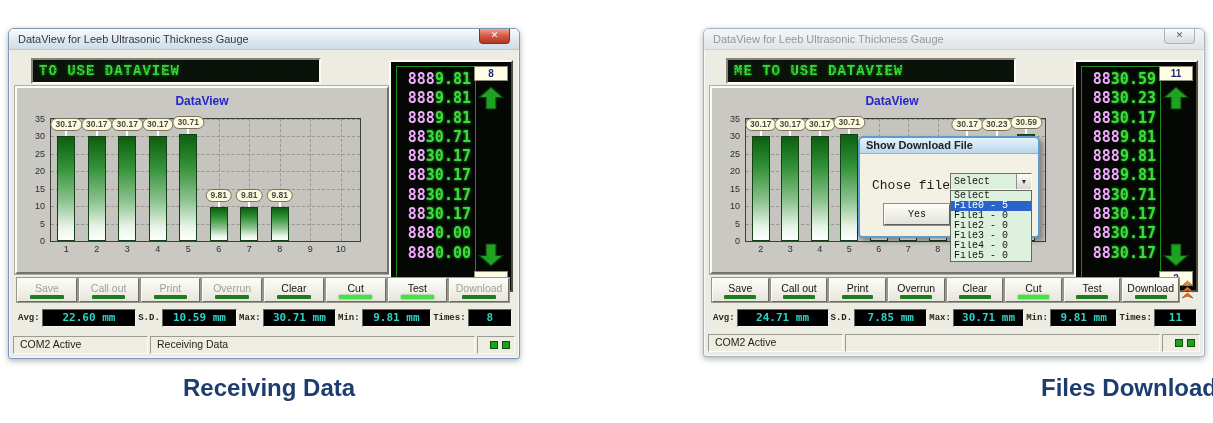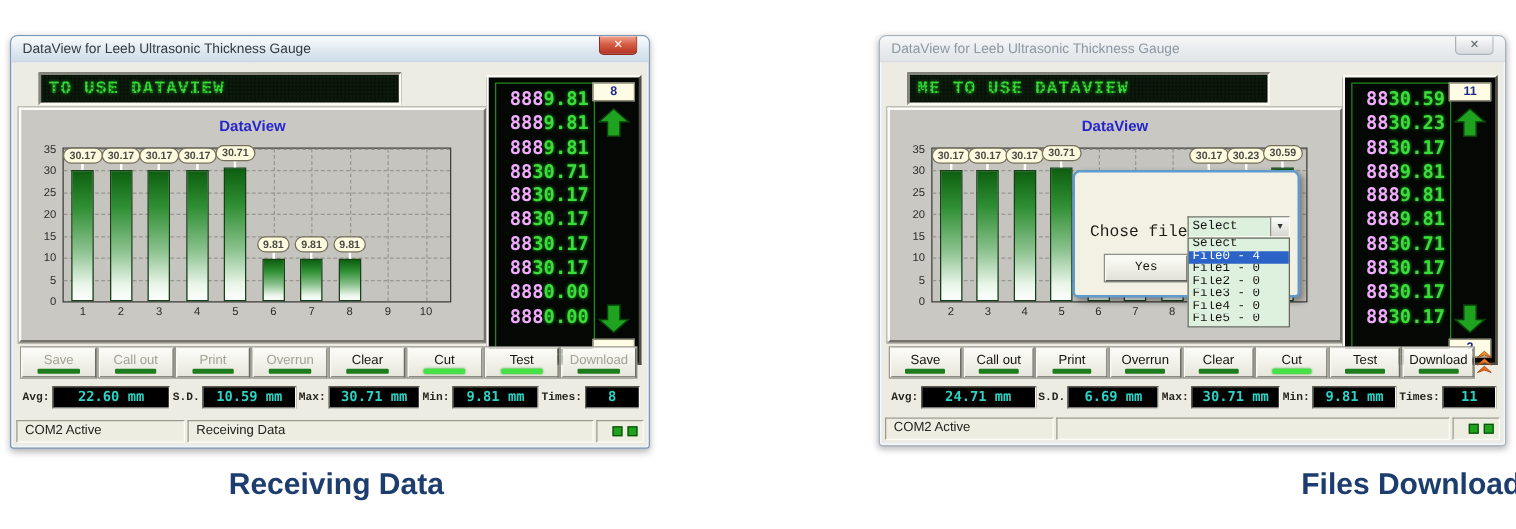--- a/index.html
+++ b/index.html
@@ -369,28 +369,29 @@
             <div class="capsule" style="left: 250.75px; bottom: 110px;">30.23</div>
             <div class="vgrid" style="left: 280px;"></div>
             <div class="tick xtick" style="left: 280.25px; top: 125px;">11</div>
             <div class="bar" style="left: 271px; width: 18px; height: 107px;"></div>
             <div class="bar-conn" style="left: 279px; bottom: 107px; height: 5px;"></div>
             <div class="capsule" style="left: 280.25px; bottom: 112px;">30.59</div>
           </div>
       </div>
 
       <div class="dialog">
+        <div class="dialog-title">Show Download File</div>
         <div class="dlg-label">Chose file</div>
         <div class="combo">
           <div class="combo-value">Select</div>
           <div class="combo-btn">▼</div>
         </div>
         <div class="dlg-list" id="file-list">
             <div class="dlg-item">Select</div>
-            <div class="dlg-item selected">File0 - 4</div>
+            <div class="dlg-item selected">File0 - 5</div>
             <div class="dlg-item">File1 - 0</div>
             <div class="dlg-item">File2 - 0</div>
             <div class="dlg-item">File3 - 0</div>
             <div class="dlg-item">File4 - 0</div>
             <div class="dlg-item">File5 - 0</div>
           </div>
         <div class="yes-btn">Yes</div>
       </div>
 
       <div class="led-panel">
@@ -453,21 +454,21 @@
           <div class="dl-icon"><svg width="13" height="20" viewBox="0 0 13 20">
               <path d="M1 6 L6.5 1 L12 6 L6.5 4 Z" fill="#f09a2a" stroke="#b34a10" stroke-width="0.8"></path>
               <path d="M1 12 L6.5 7 L12 12 L6.5 10 Z" fill="#ef8422" stroke="#b34a10" stroke-width="0.8"></path>
               <path d="M1 18 L6.5 13 L12 18 L6.5 16 Z" fill="#e96d1c" stroke="#b34a10" stroke-width="0.8"></path>
             </svg></div>
         </div>
       <div class="stats" id="stats-right">
           <span class="stat-label">Avg:</span>
           <div class="stat-value w0">24.71 mm</div>
           <span class="stat-label">S.D.</span>
-          <div class="stat-value w1">6.69 mm</div>
+          <div class="stat-value w1">7.85 mm</div>
           <span class="stat-label">Max:</span>
           <div class="stat-value w2">30.71 mm</div>
           <span class="stat-label">Min:</span>
           <div class="stat-value w3">9.81 mm</div>
           <span class="stat-label">Times:</span>
           <div class="stat-value w4">11</div>
         </div>
       <div class="statusbar">
         <div class="sb-sec sb-com">COM2 Active</div>
         <div class="sb-sec sb-msg"></div>

